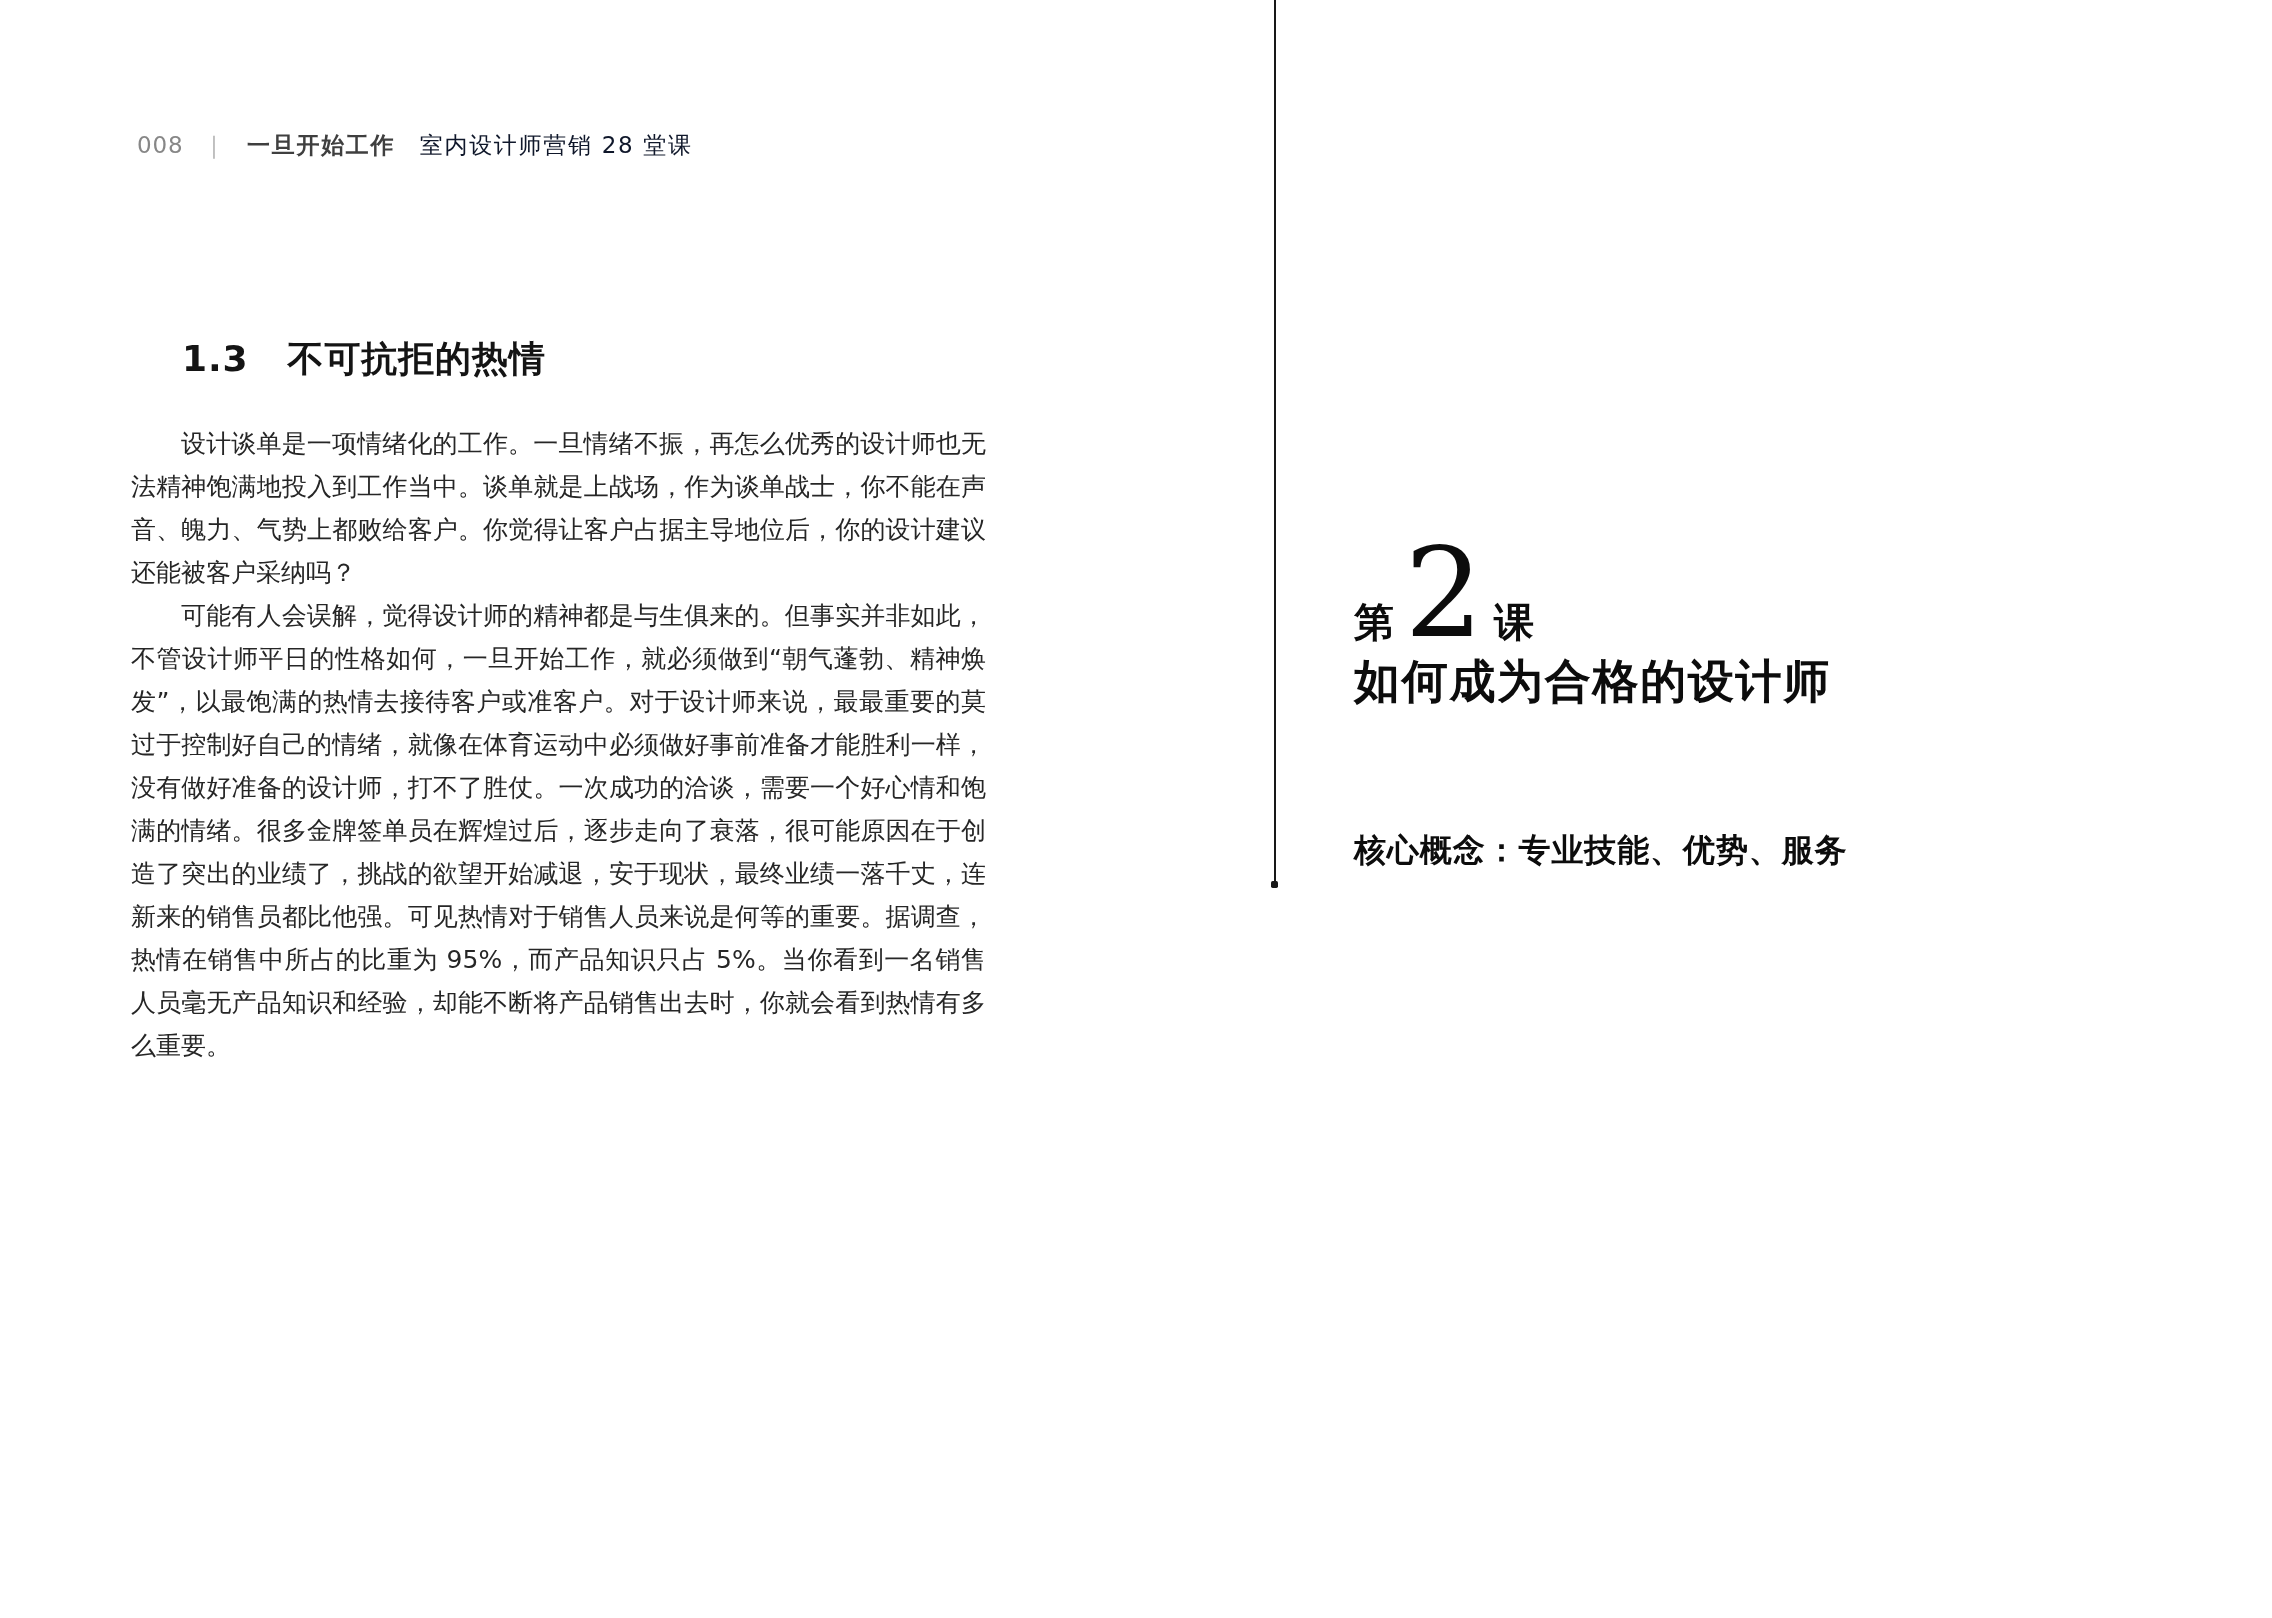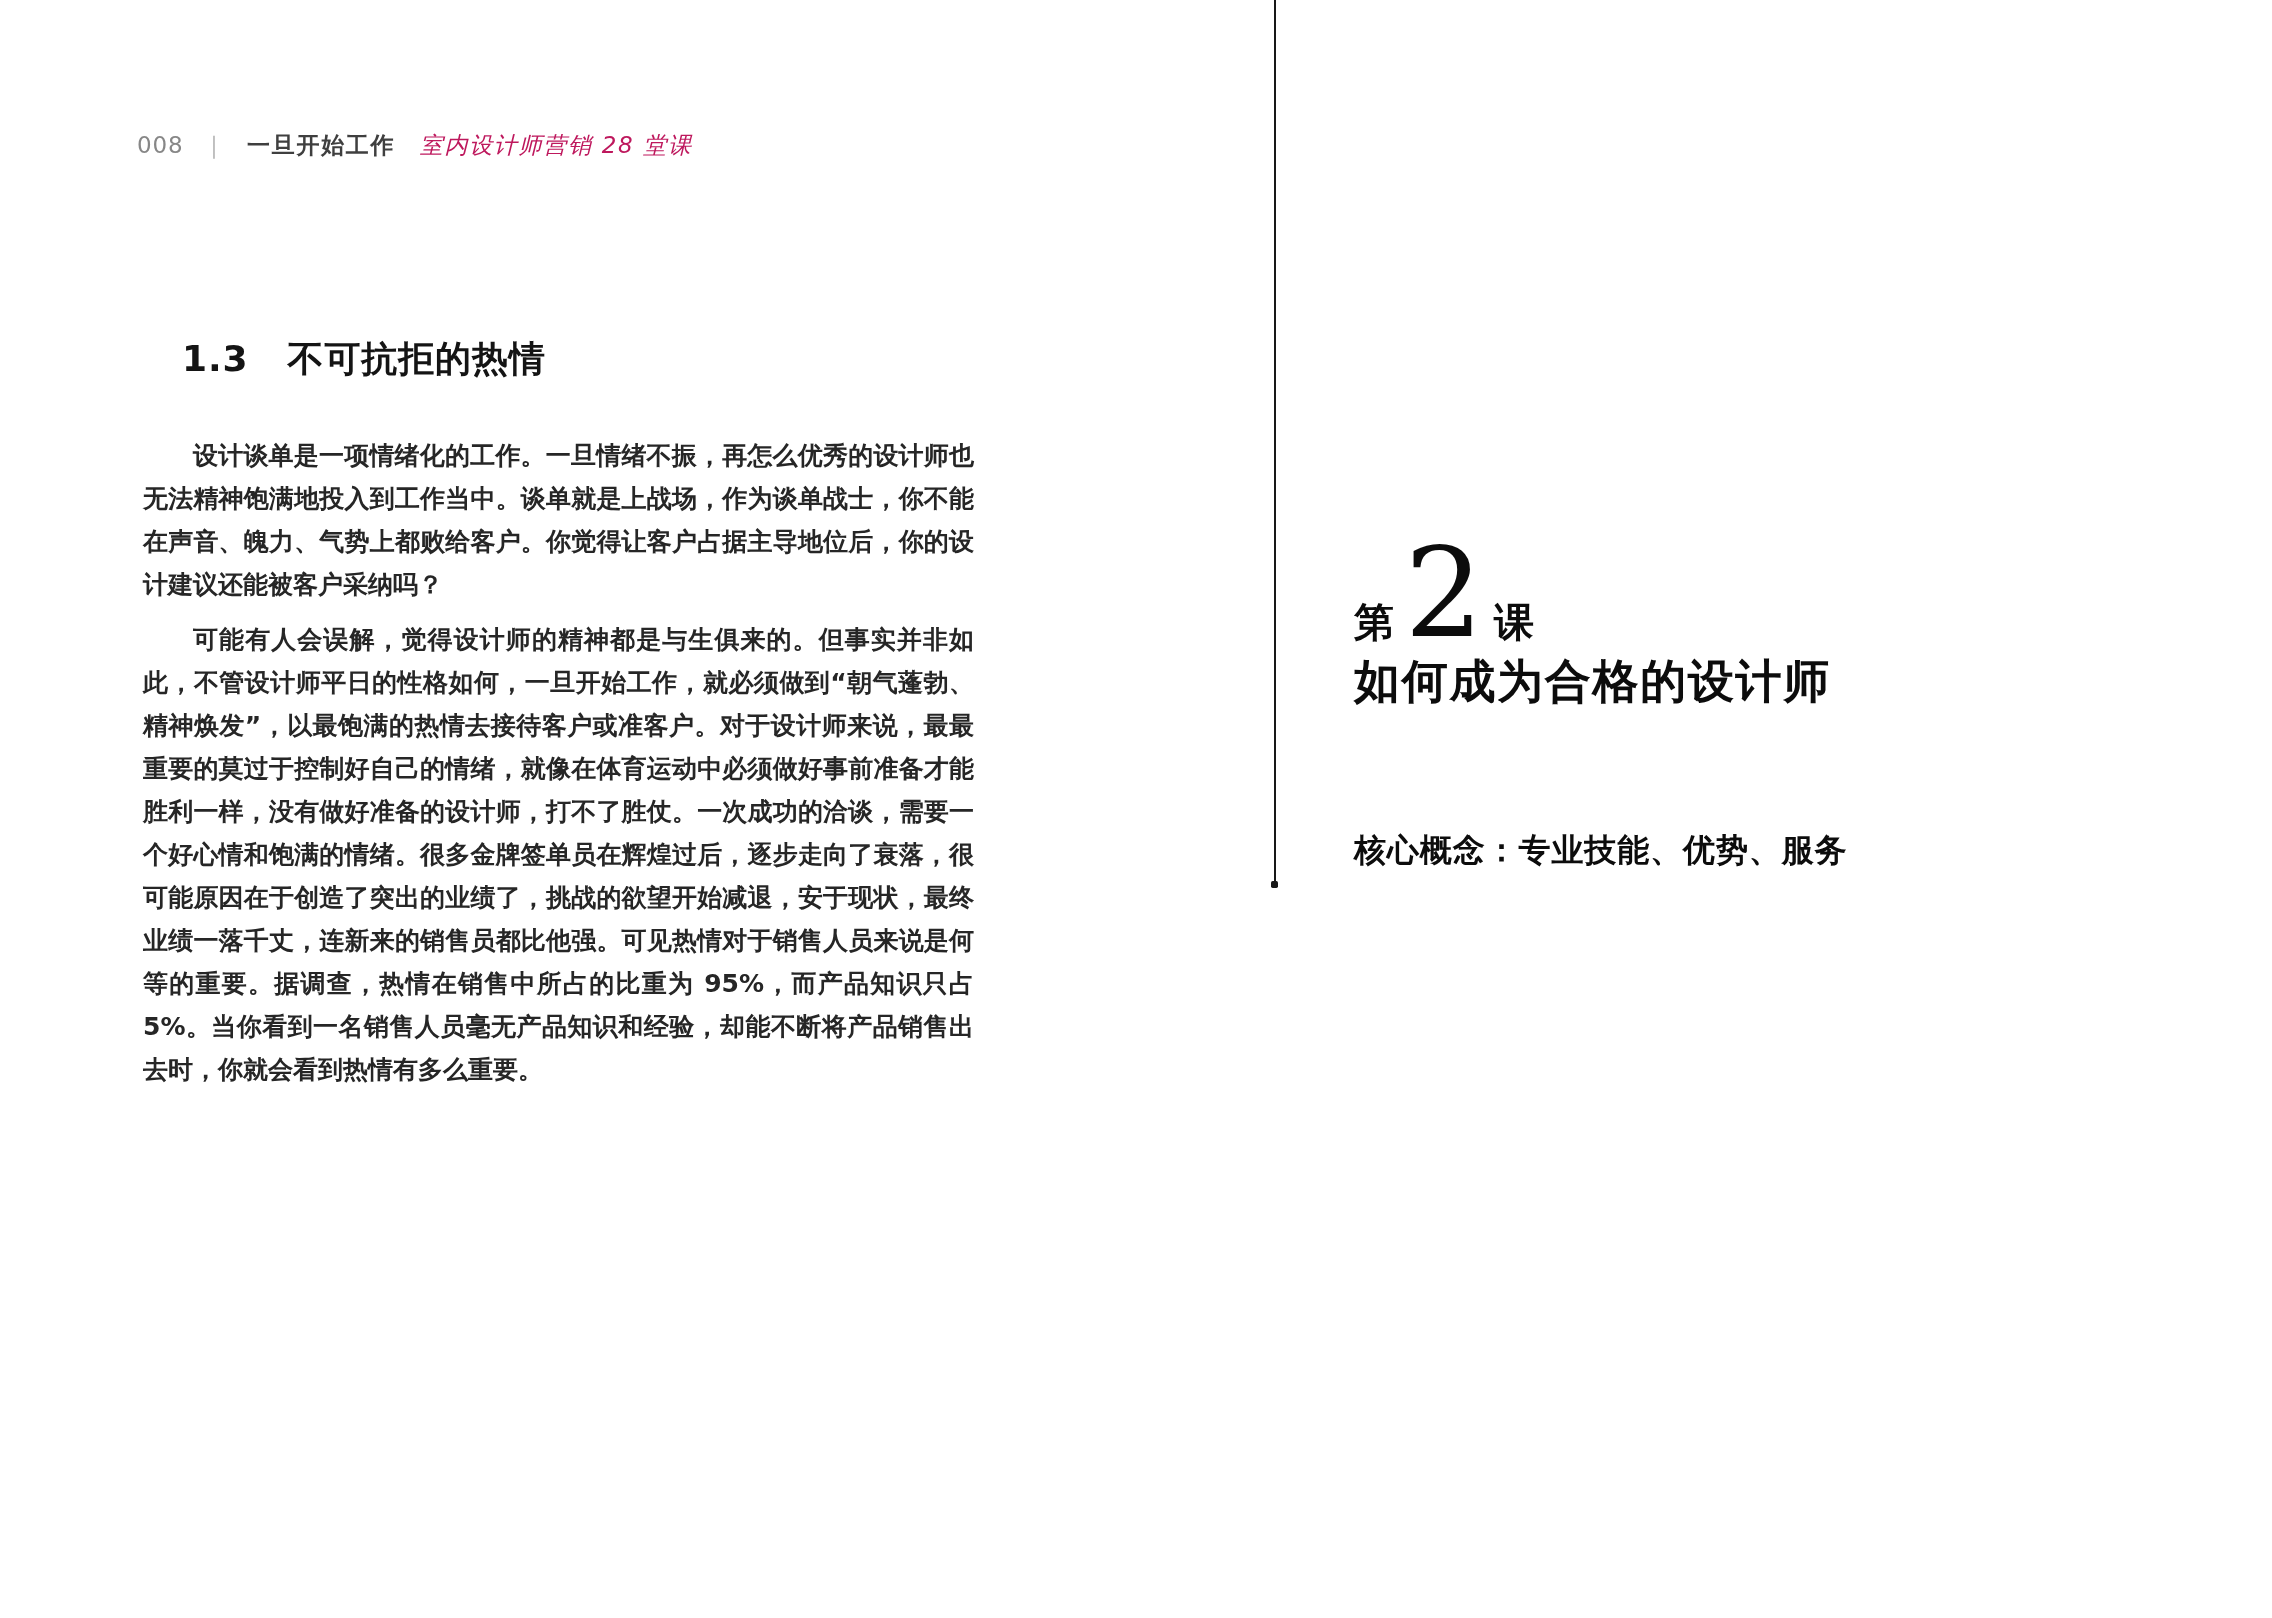--- a/index.html
+++ b/index.html
@@ -22,21 +22,21 @@
     top: 128px;
     font-size: 23px;
     line-height: 35px;
     color: #8e8e8e;
     letter-spacing: 0.9px;
     white-space: nowrap;
   }
   .running-header .pagenum { color: #878787; margin-right: 19px; }
   .running-header .sep { color: #a9a9a9; font-weight: 300; margin-right: 21px; }
   .running-header .booktitle { color: #3f3f3f; font-weight: 700; margin-right: 24.5px; letter-spacing: 1.7px; }
-  .running-header .subtitle { color: #be185d; letter-spacing: 1.7px; font-style: italic; }
+  .running-header .subtitle { color: #0f172a; letter-spacing: 1.7px; }
 
   .section-heading {
     position: absolute;
     left: 182px;
     top: 335px;
     font-size: 36px;
     font-weight: 700;
     color: #141414;
     white-space: nowrap;
   }
@@ -47,23 +47,22 @@
     position: absolute;
     left: 131px;
     top: 422px;
     width: 855px;
     font-size: 25px;
     line-height: 43px;
     color: #262626;
     text-align: justify;
   }
   .body-text p {
-    margin: 12px;
+    margin: 0;
     text-indent: 2em;
-    font-weight: bold;
   }
 
   
   .page-divider {
     position: absolute;
     left: 1274px;
     top: 0;
     width: 1.7px;
     height: 885px;
     background: #181818;

